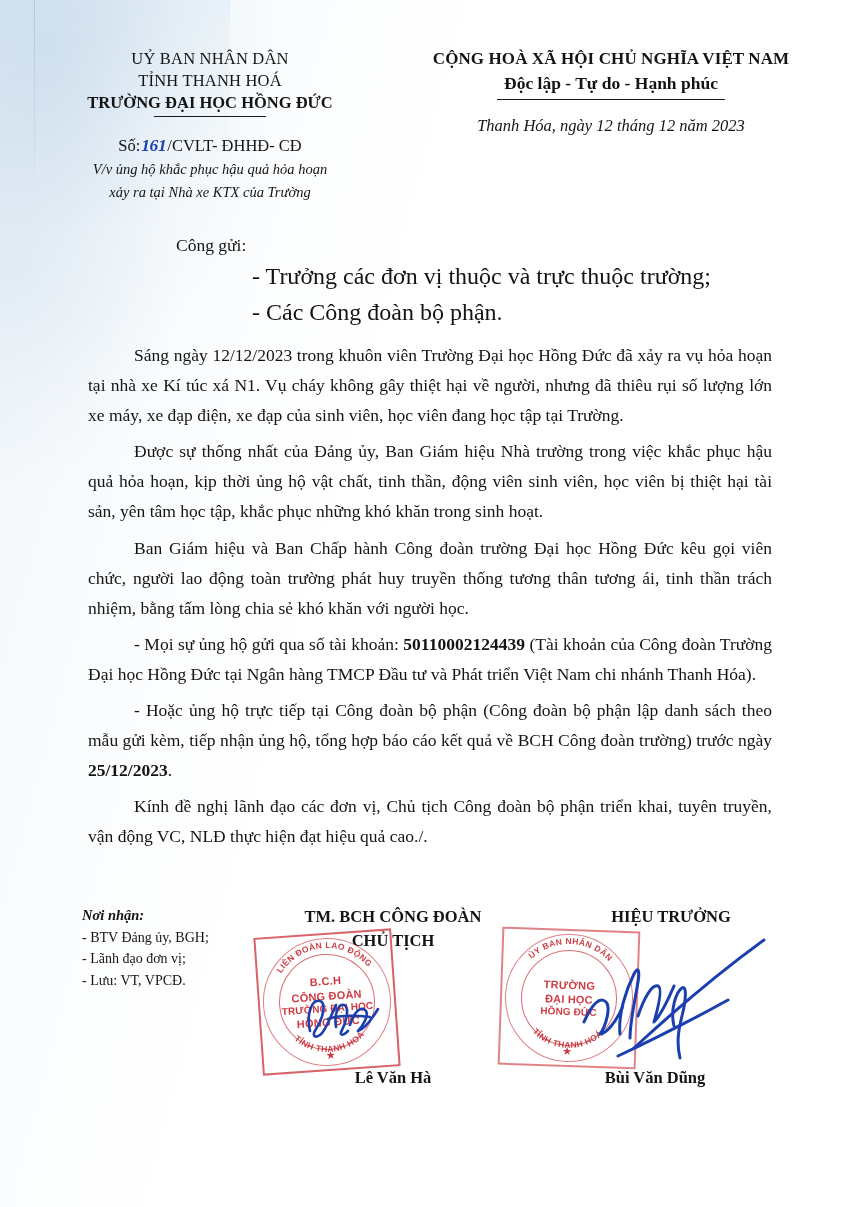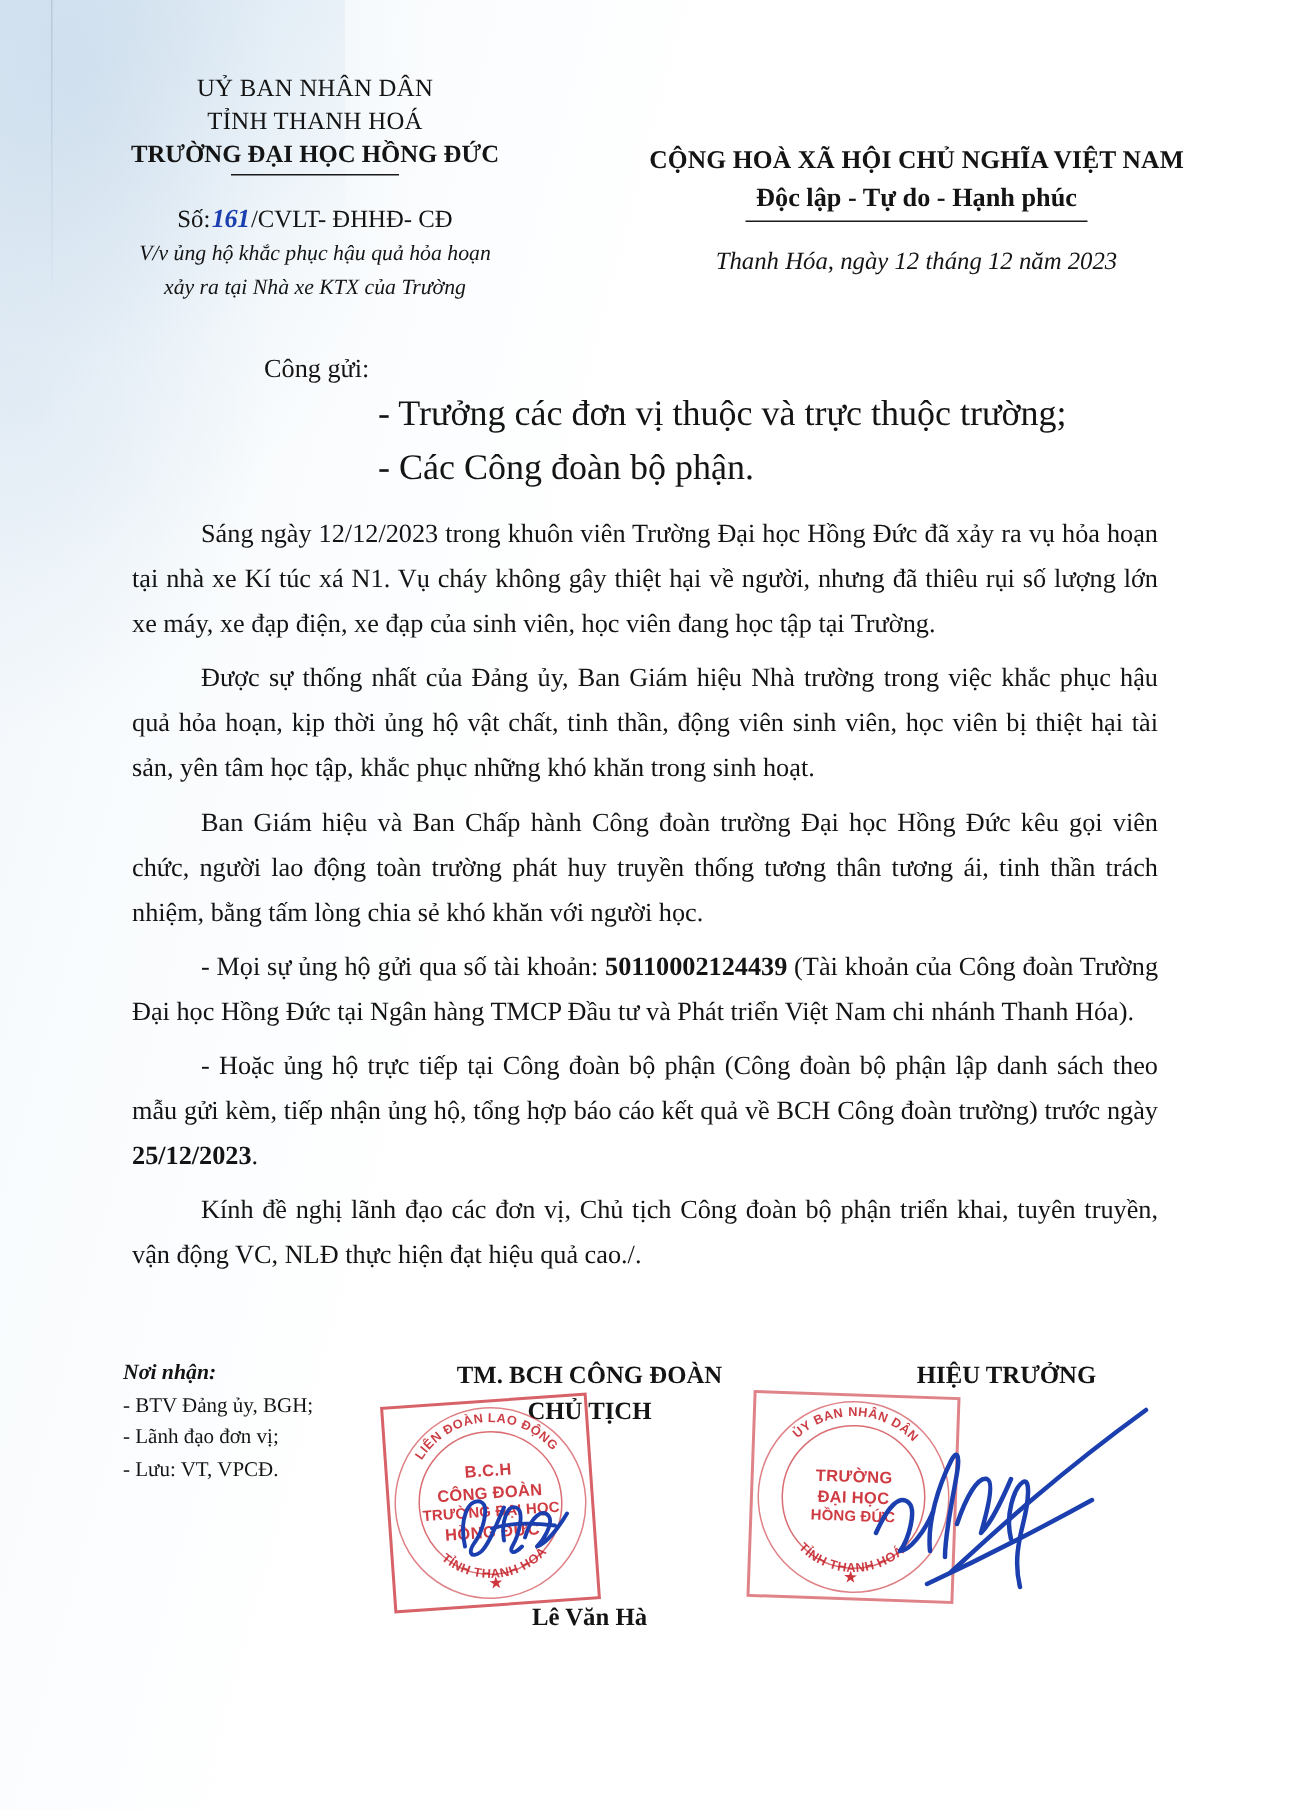--- a/index.html
+++ b/index.html
@@ -97,21 +97,20 @@
     line-height: 1.38;
     margin-top: 3px;
     white-space: nowrap;
   }
   .nation-line1 {
     font-size: 17px;
     font-weight: bold;
     letter-spacing: 0.1px;
     line-height: 1.3;
     white-space: nowrap;
-    margin-top: 48px;
   }
   .nation-line2 {
     font-size: 17.5px;
     font-weight: bold;
     line-height: 1.35;
     margin-top: 2px;
     white-space: nowrap;
   }
   .nation-underline {
     width: 228px;
@@ -393,20 +392,21 @@
       </svg>
       <div class="seal-core">
         <div class="l1">TRƯỜNG</div>
         <div class="l2">ĐẠI HỌC</div>
         <div class="l3">HỒNG ĐỨC</div>
       </div>
       <div class="seal-star">★</div>
     </div>
 
     <div class="sign-name left">Lê Văn Hà</div>
+    <div class="sign-name right">Bùi Văn Dũng</div>
 
   </div>
 
   <svg class="ink ink-left" width="130" height="80" viewBox="0 0 130 80">
     <g fill="none" stroke="#1c3fb0" stroke-width="2.6" stroke-linecap="round" stroke-linejoin="round">
       <path d="M18,56 C14,38 20,24 28,26 C35,28 30,46 24,54 C20,60 22,64 28,60 C34,56 40,38 44,30"></path>
       <path d="M44,52 C42,40 46,28 52,30 C58,32 54,48 50,55 C47,60 50,62 56,56"></path>
       <path d="M58,50 C62,36 70,30 74,36 C77,41 70,52 66,56 C72,54 80,44 86,34"></path>
       <path d="M36,44 C48,40 62,40 78,42"></path>
     </g>

